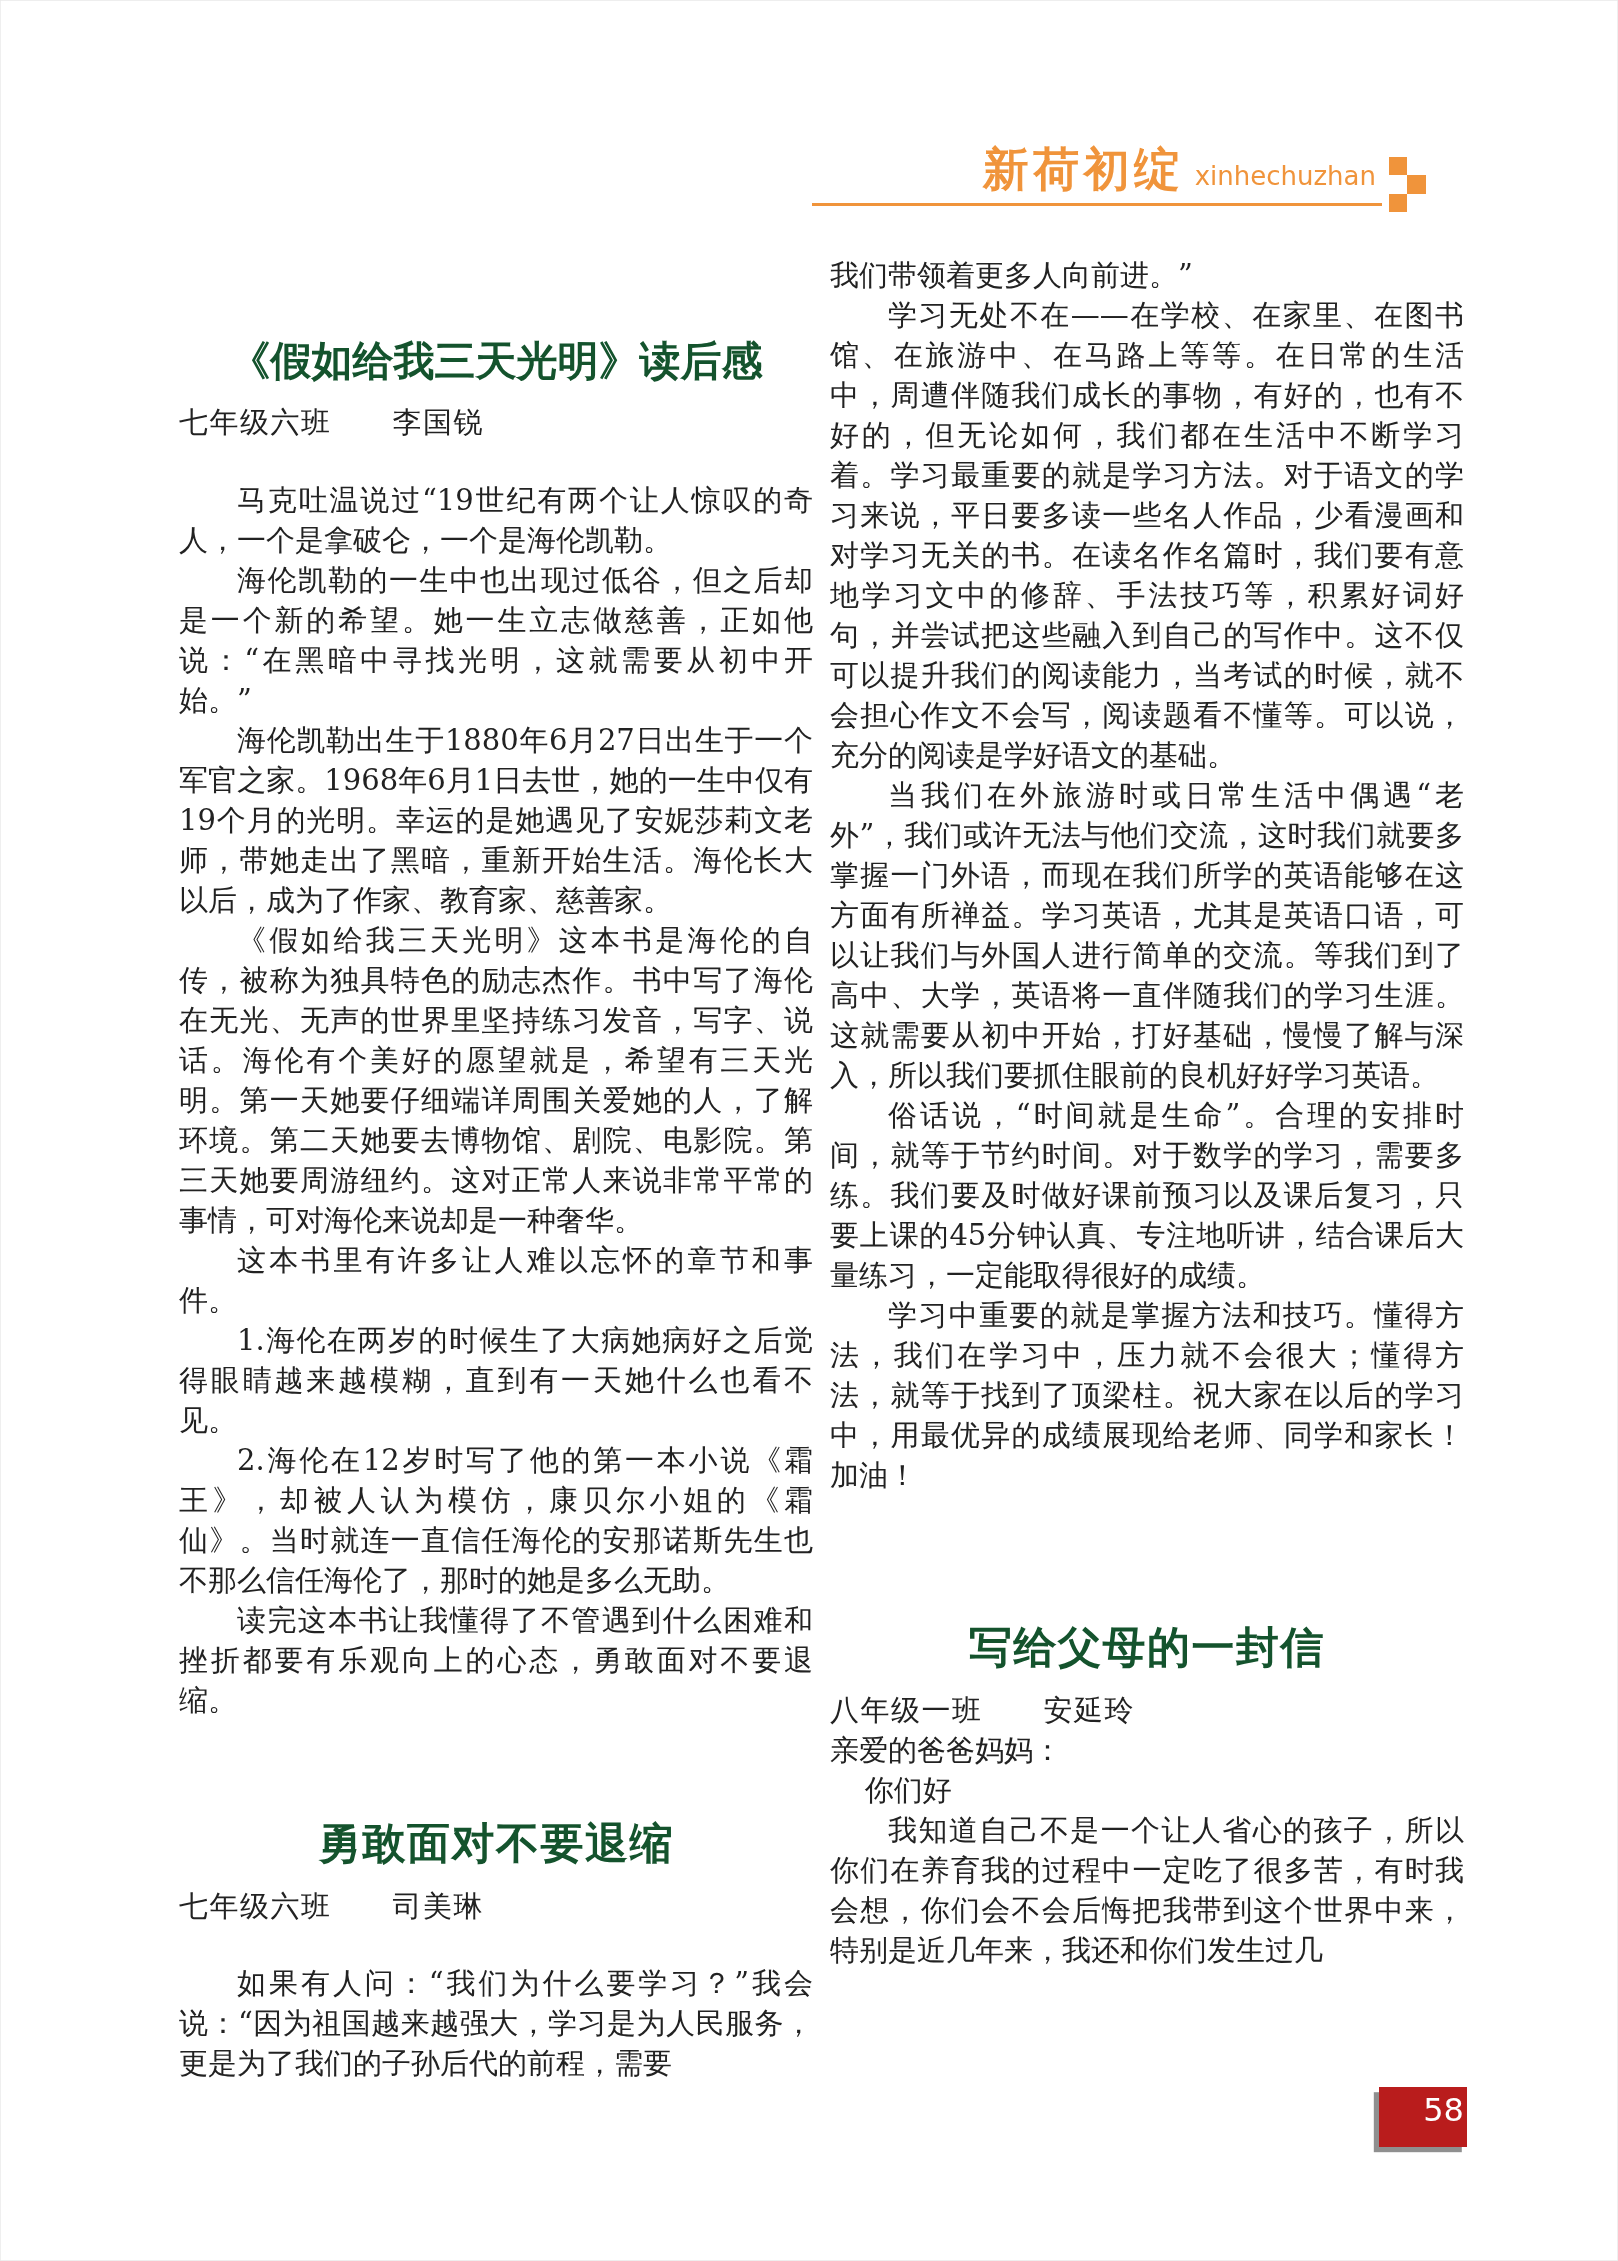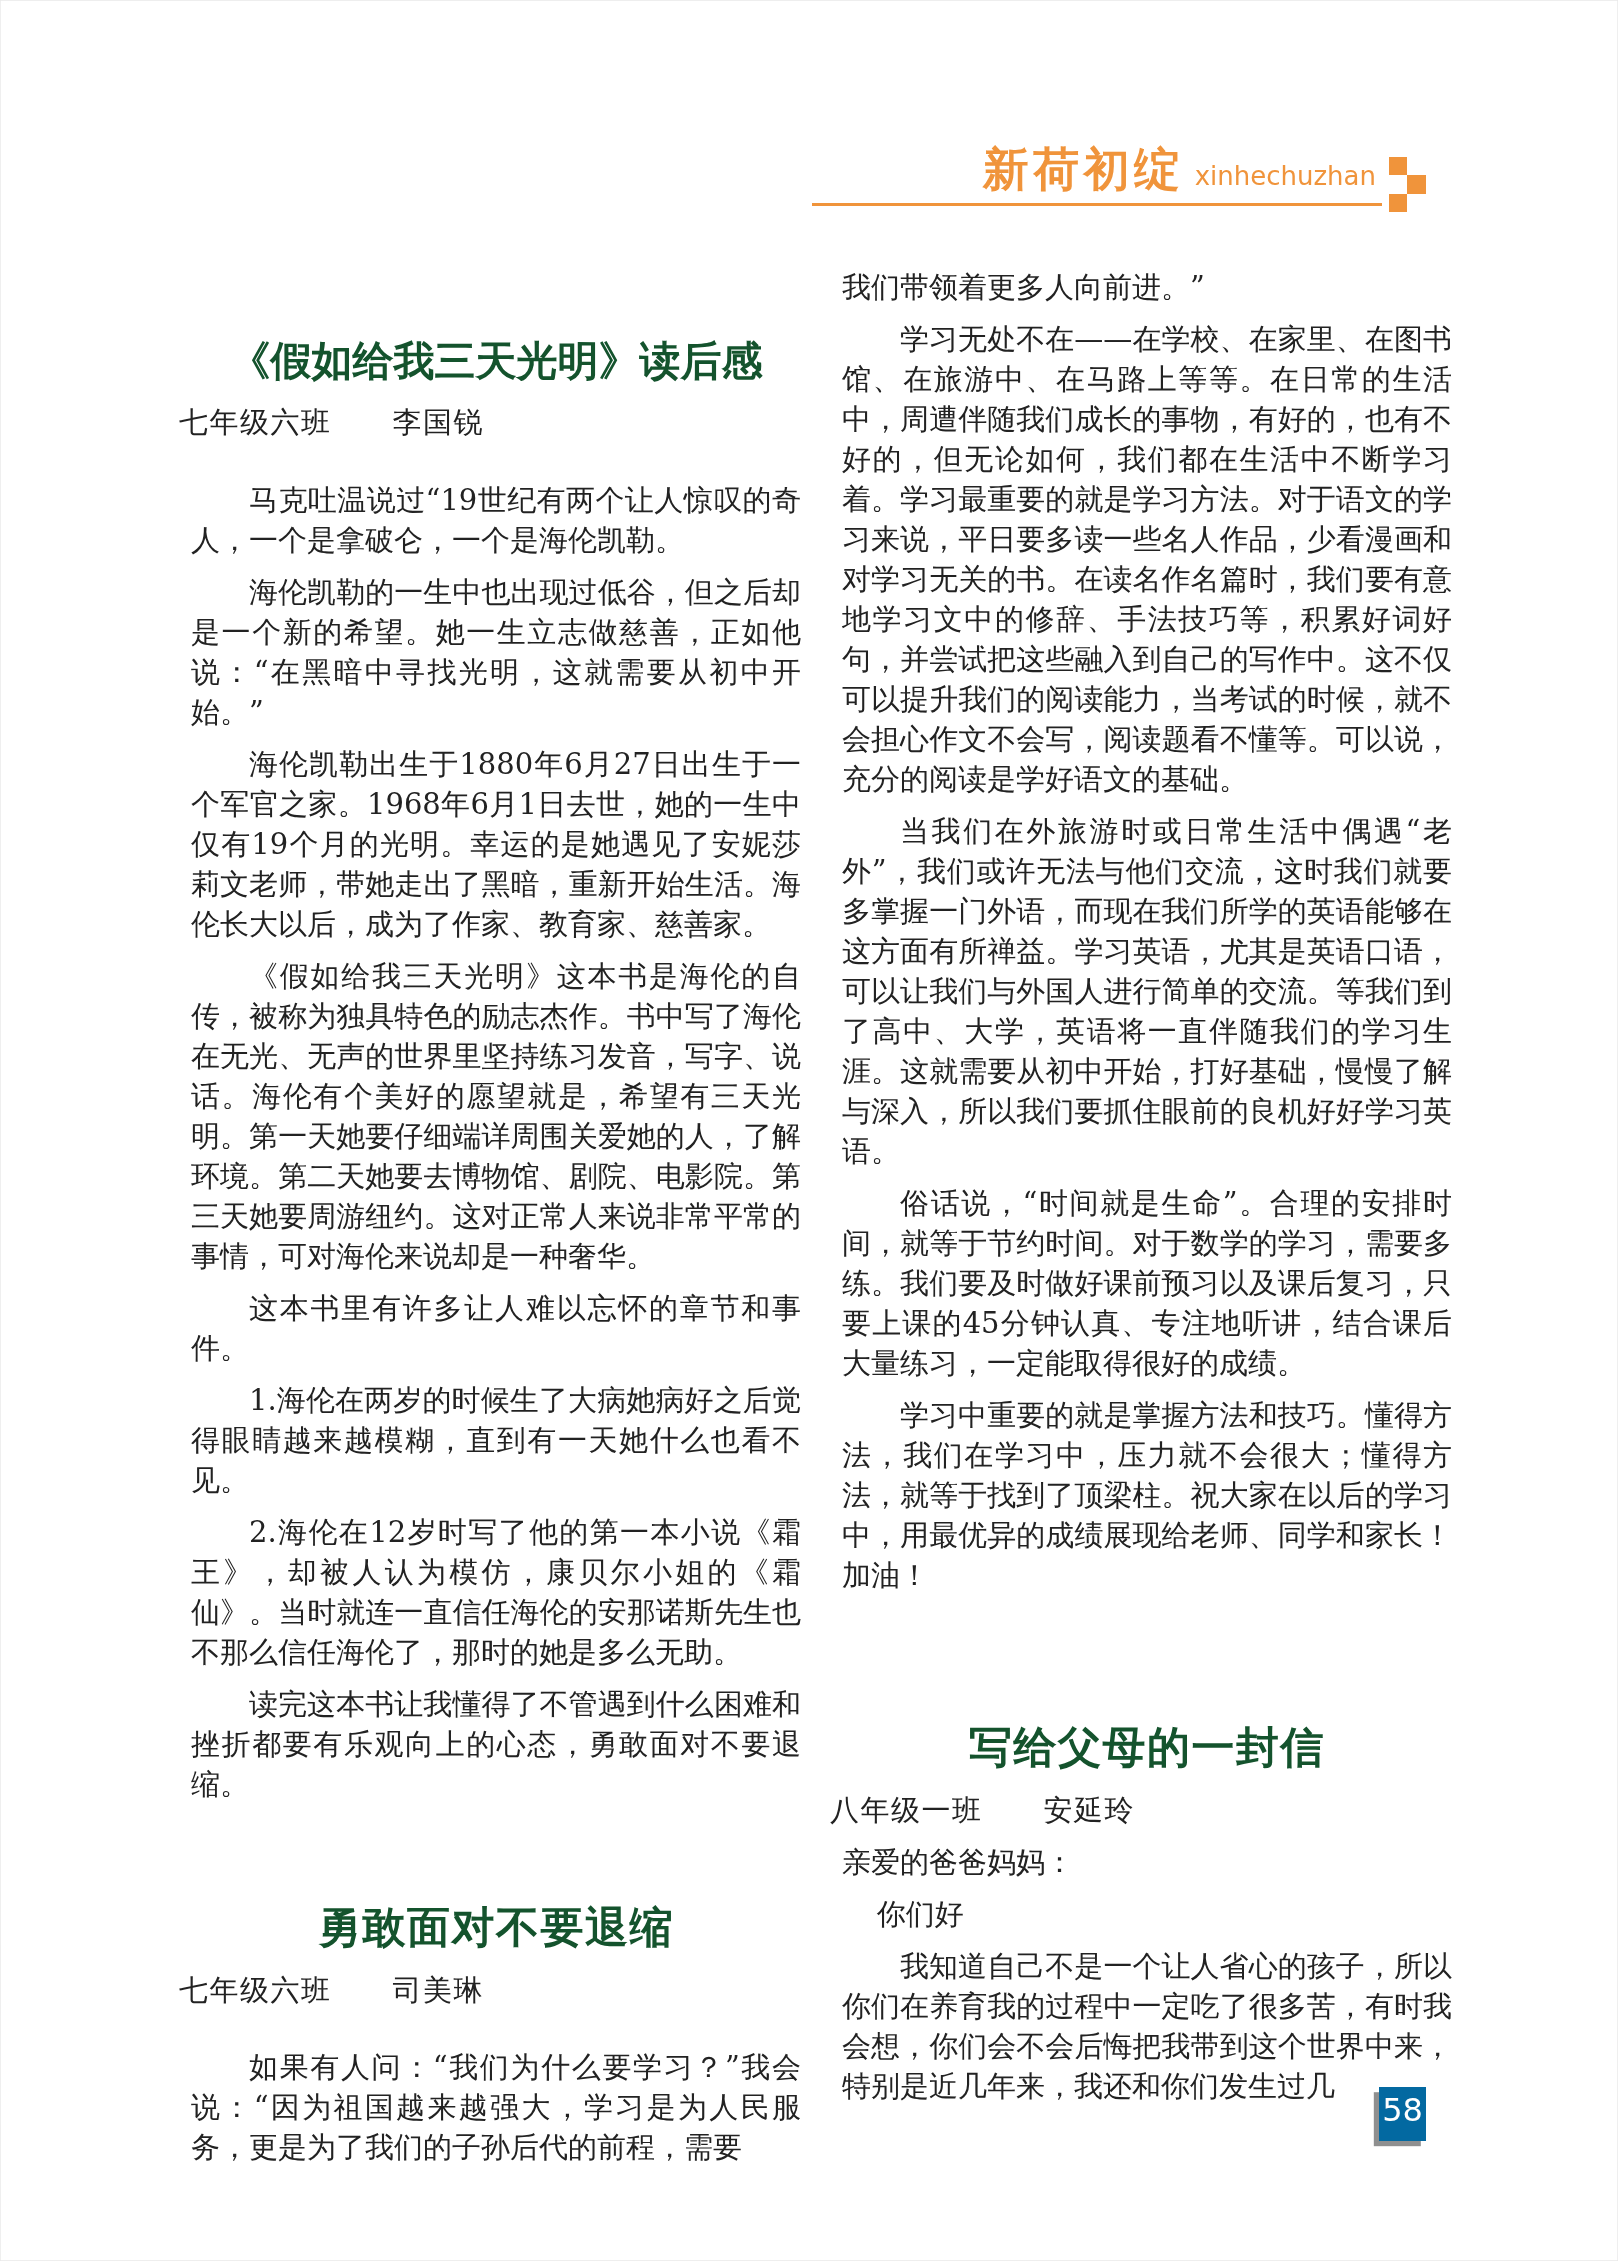--- a/index.html
+++ b/index.html
@@ -38,21 +38,21 @@
   .sq3{left:0;top:37px;}
 
   
   .col{
     position:absolute;width:634px;
     font-size:29px;line-height:40px;
     text-align:justify;color:#222;
   }
   .col-left{left:179px;top:335px;}
   .col-right{left:830px;top:255px;}
-  .col p{margin:12px;text-indent:2em;}
+  .col p{margin:0;text-indent:2em;}
   .col p.no-indent{text-indent:0;}
   .col p.small-indent{text-indent:1.2em;}
 
   .article-title{
     margin:0 0 14.7px 0;
     font-size:43px;line-height:1.28;
     font-weight:700;color:#14532d;
     text-align:center;text-indent:0;
     letter-spacing:1.5px;
   }
@@ -65,24 +65,25 @@
   }
   .article-2-head{margin-top:96px;}
   .byline.b2{margin-bottom:37px;}
   .article-3-head{margin-top:125px;}
   .byline.b3{margin-bottom:0;}
   .salutation{margin-top:49px;}
 
   
   .page-number{
     position:absolute;left:1379px;top:2087px;
-    width:47px;height:54px;background:#0369a1;
+    width:47px;height:60px;background:#b91c1c;
     box-shadow:-5.2px 5.2px 0 0 #8f8f8f;
     color:#fff;text-align:center;line-height:47px;font-size:32px;
     font-family:"DejaVu Sans","Liberation Sans",sans-serif;
+    padding-left:41px;
   }
 </style>
 </head>
 <body>
 
 <div class="page">
 
   <div class="brand">
     <span class="brand-cn">新荷初绽</span>
     <span class="brand-en">xinhechuzhan</span>

